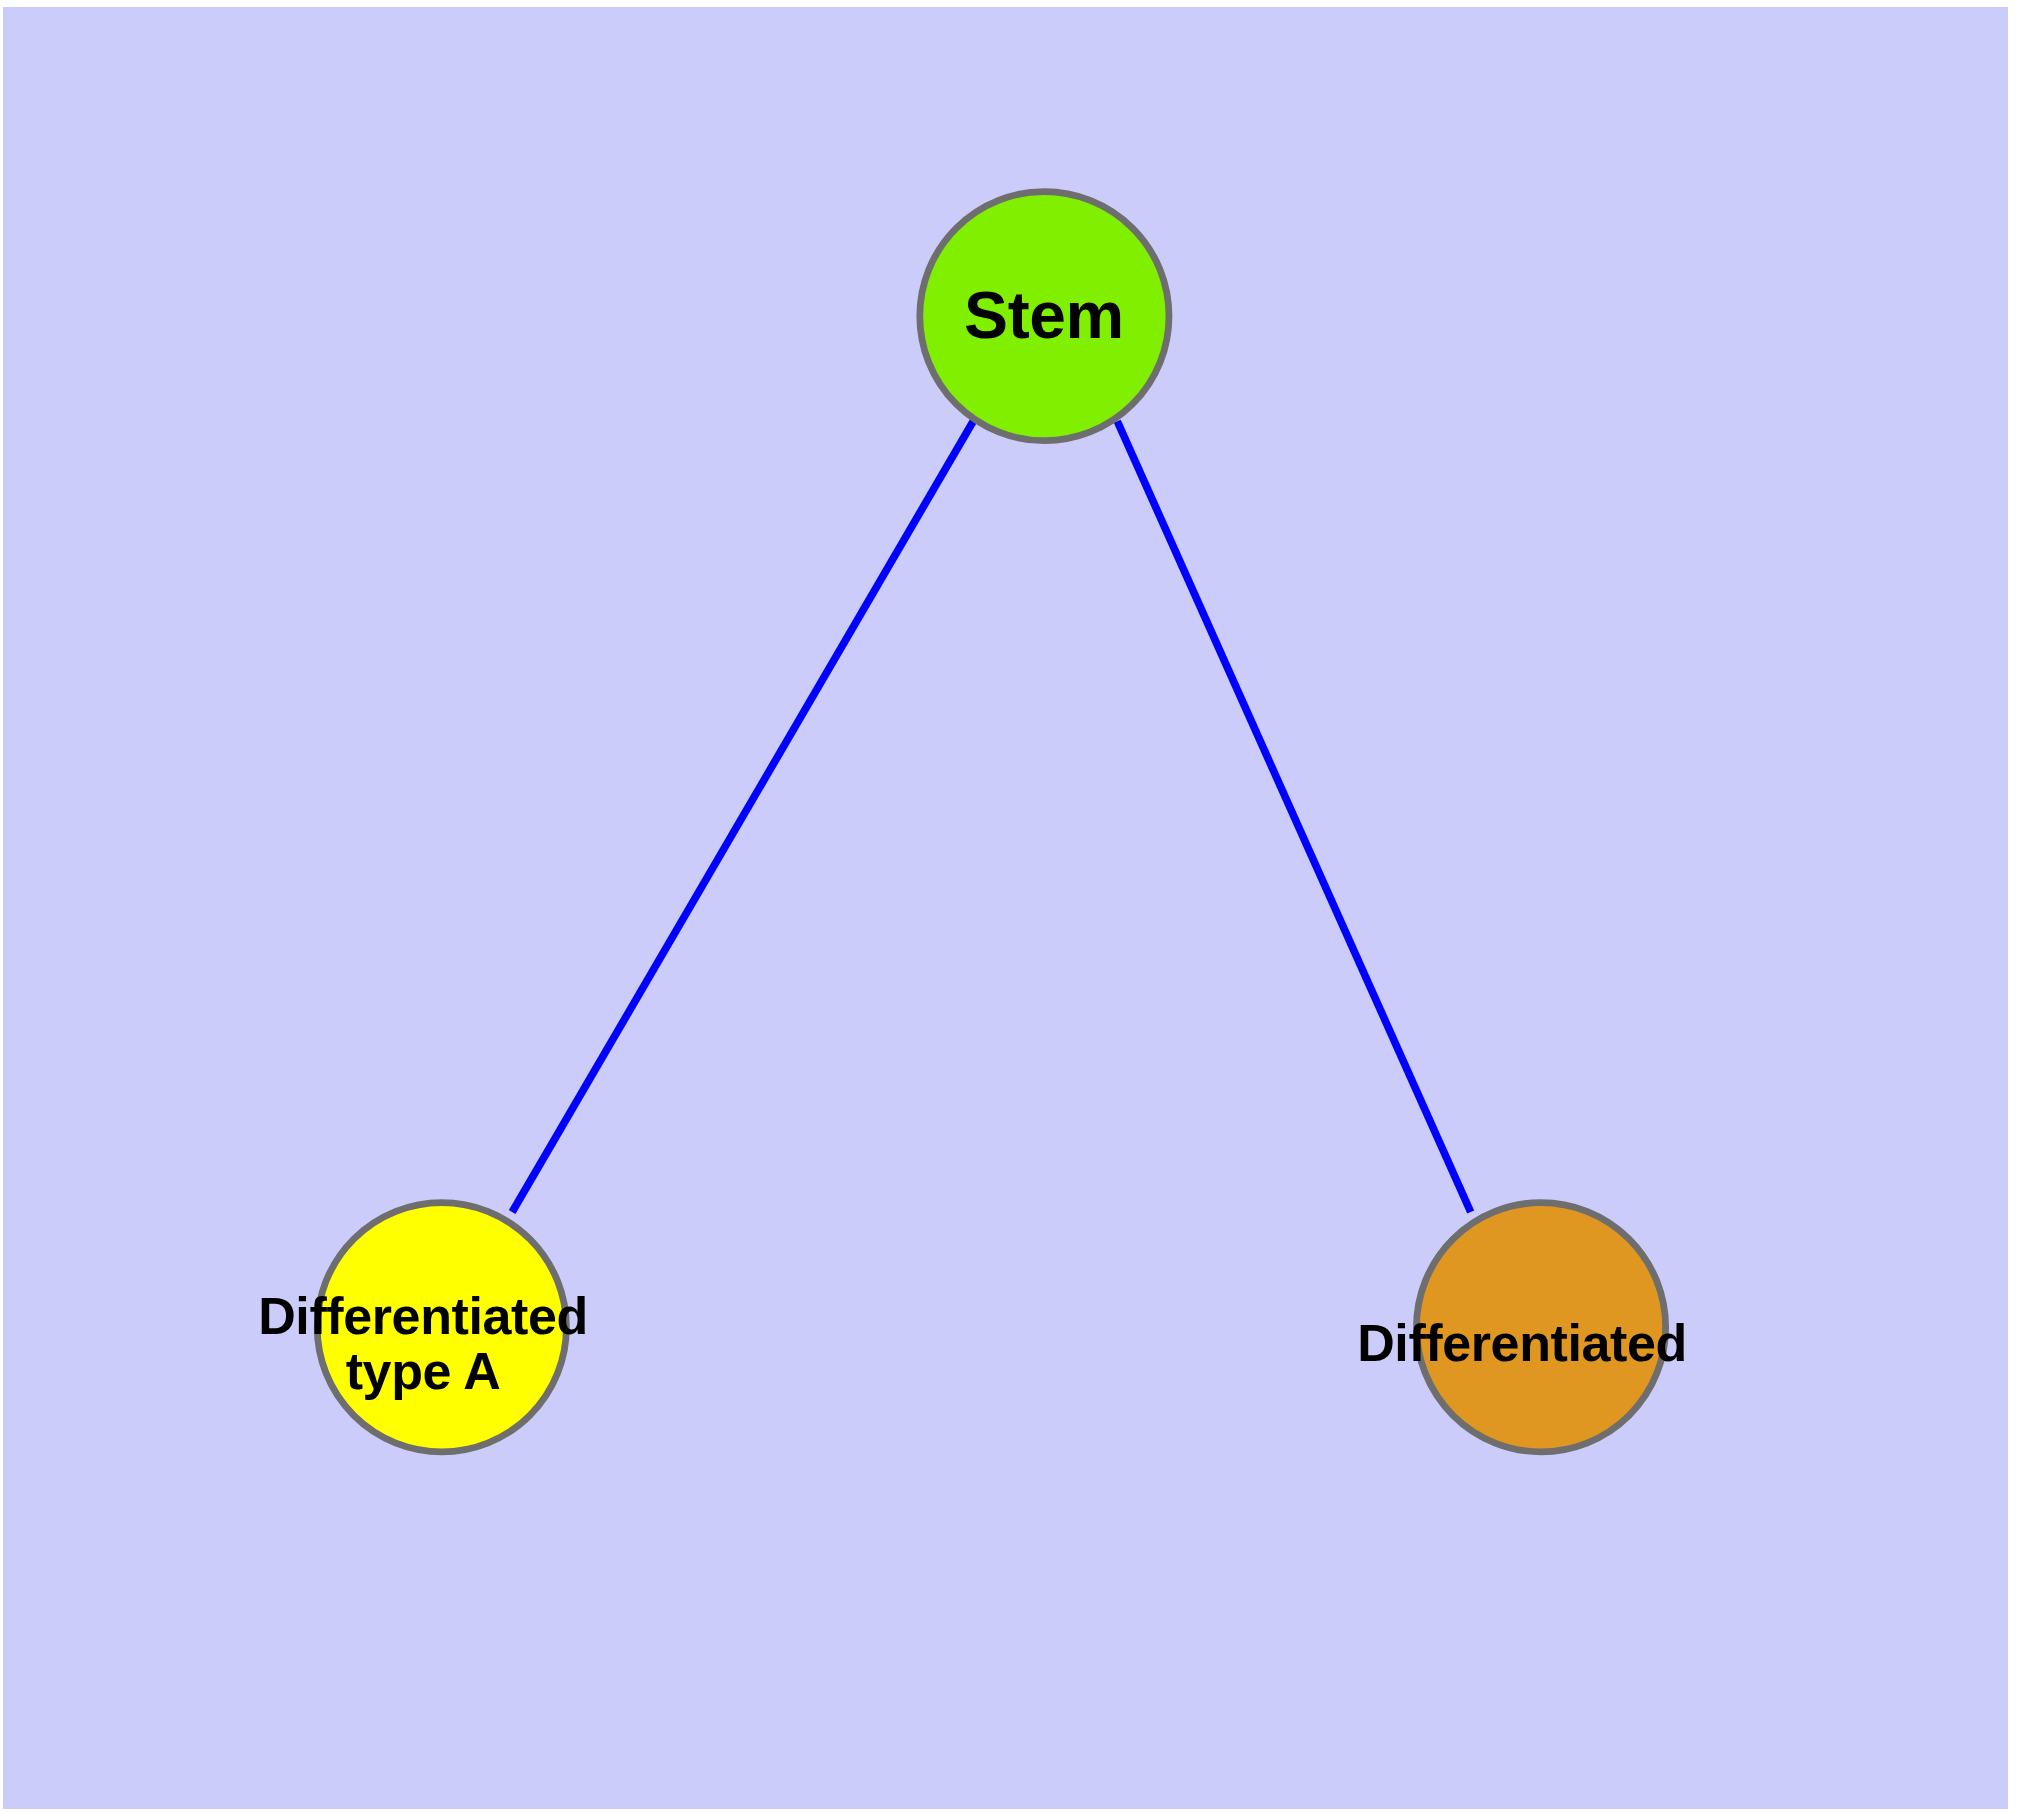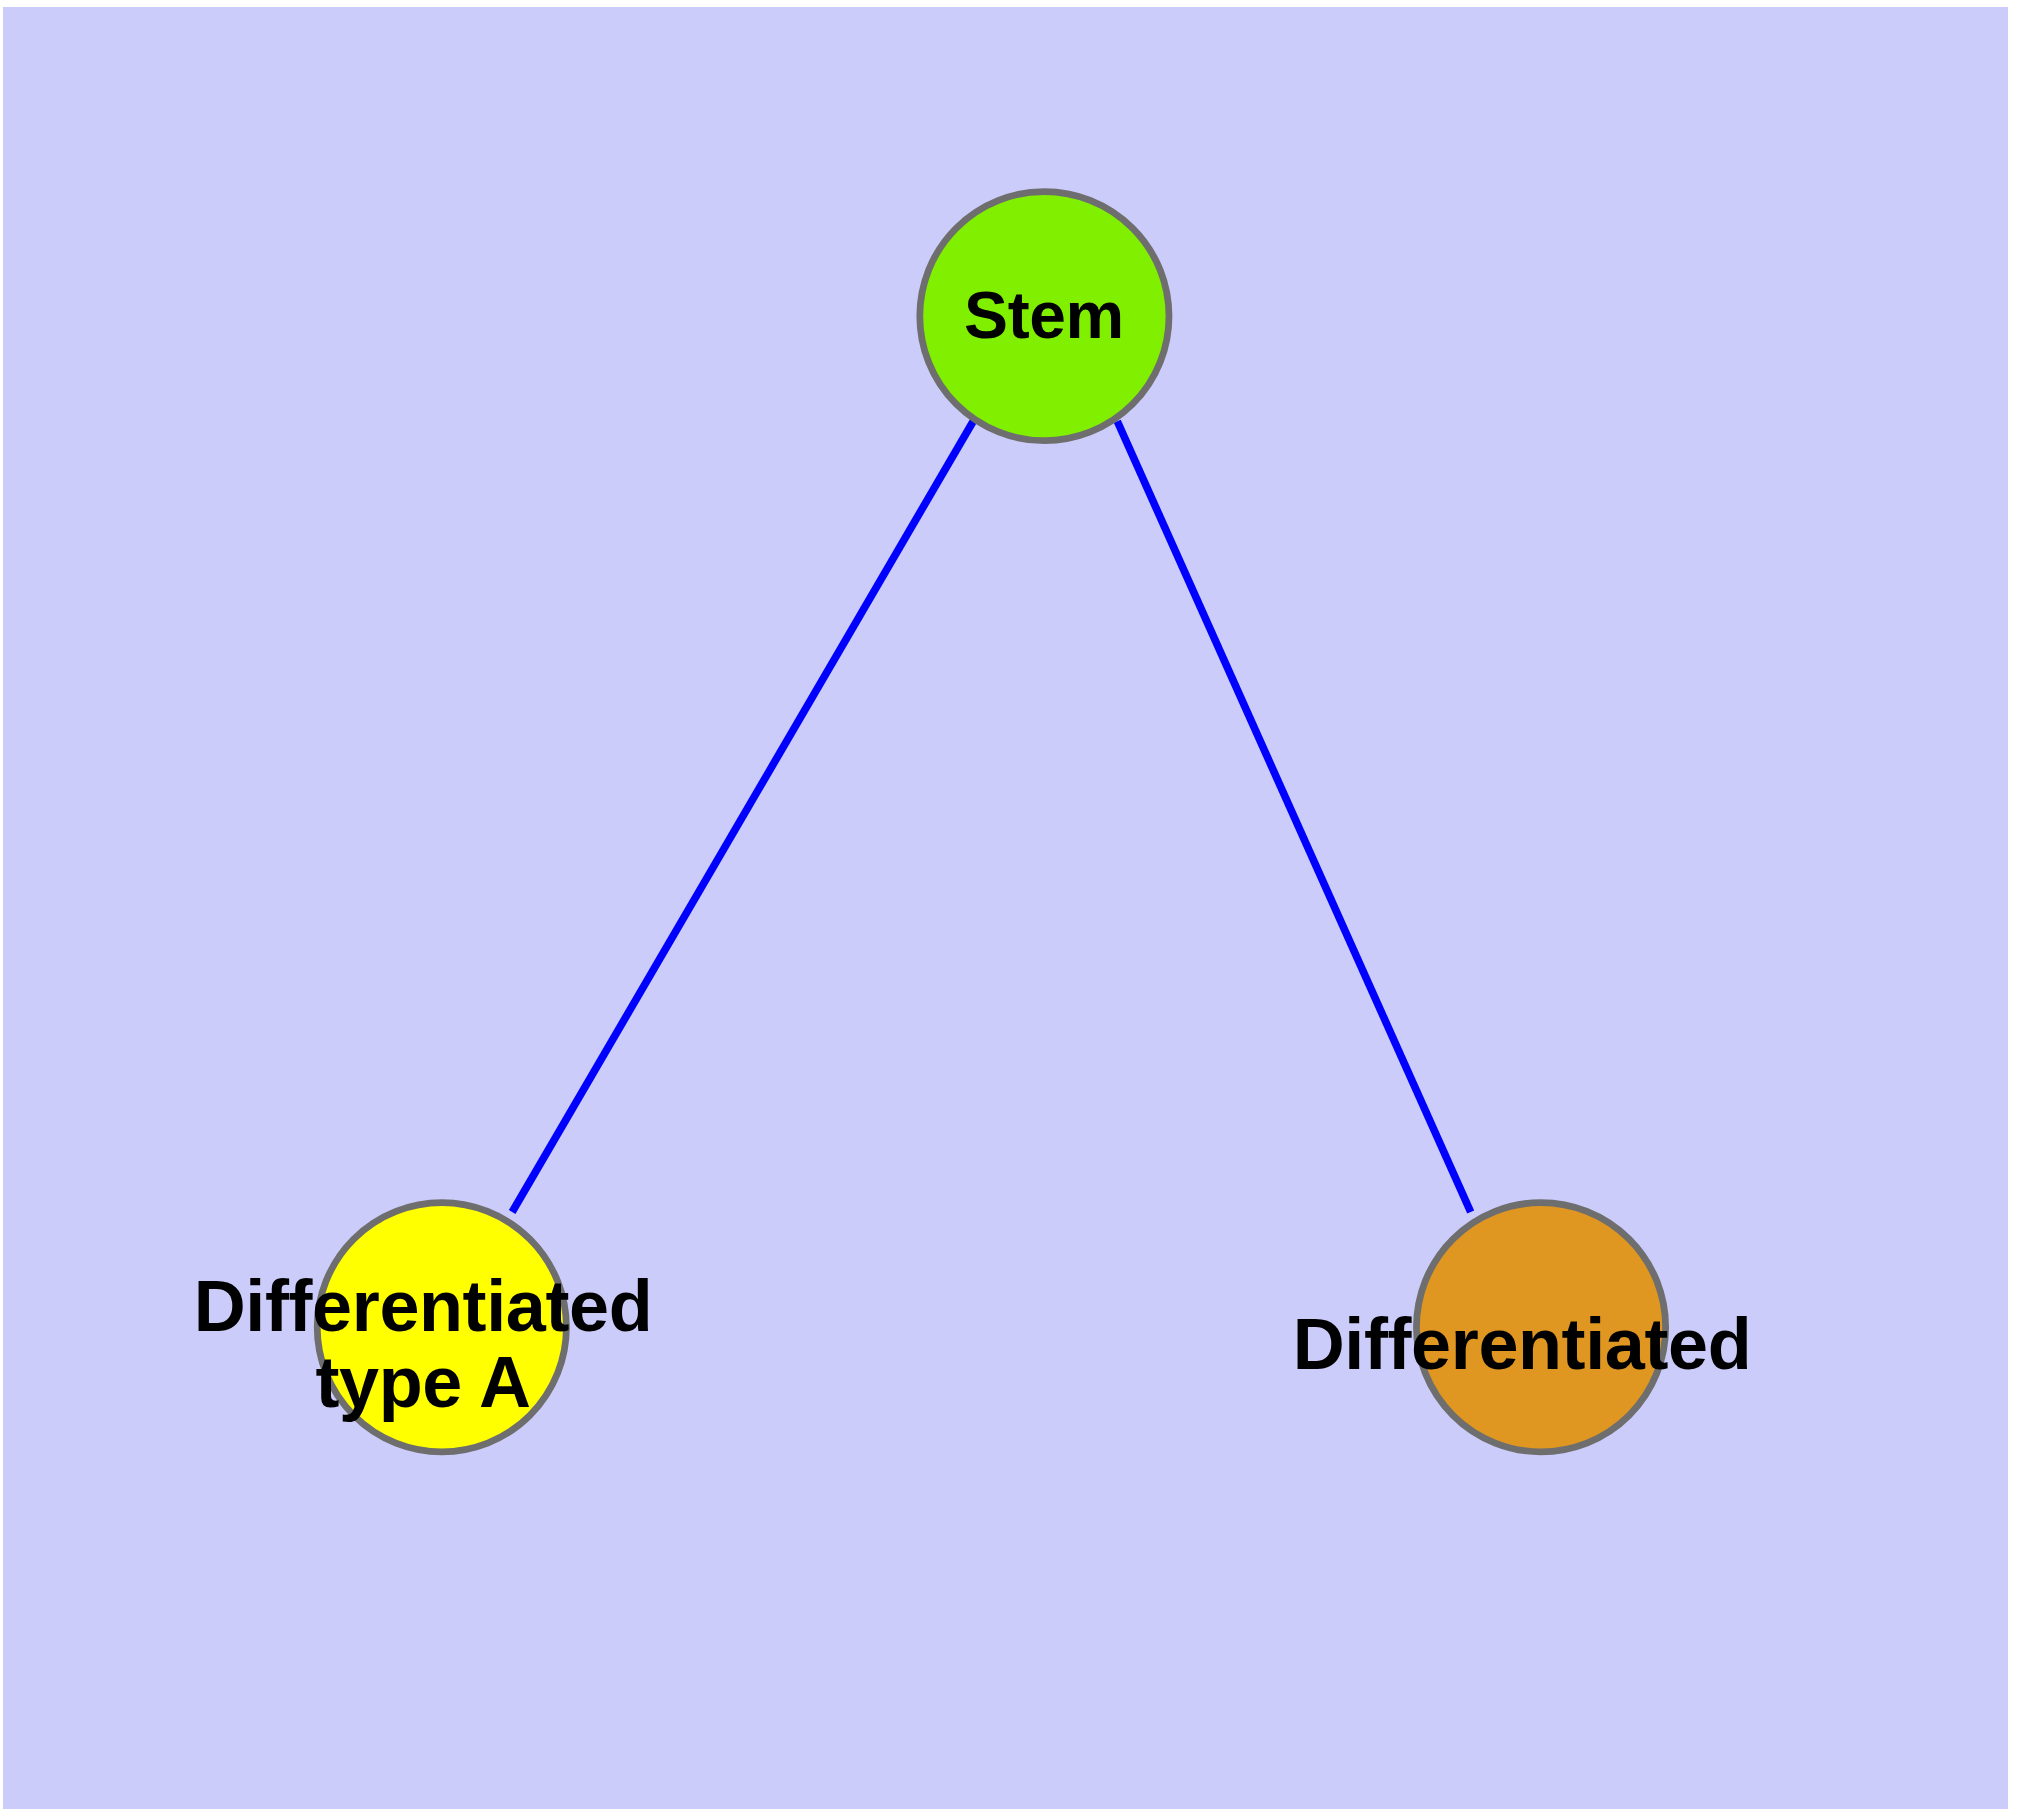--- a/index.html
+++ b/index.html
@@ -66,21 +66,21 @@
     transform: translate(-50%, -50%);
     letter-spacing: -0.4px;
     pointer-events: none;
   }
 
   .node-label.stem {
     font-size: 66px;
   }
 
   .node-label.leaf {
-    font-size: 72px;
+    font-size: 52px;
   }
 
   .label-line {
     display: block;
   }
 </style>
 </head>
 <body>
 
 <div id="canvas" style="background: rgb(255, 255, 255);">

